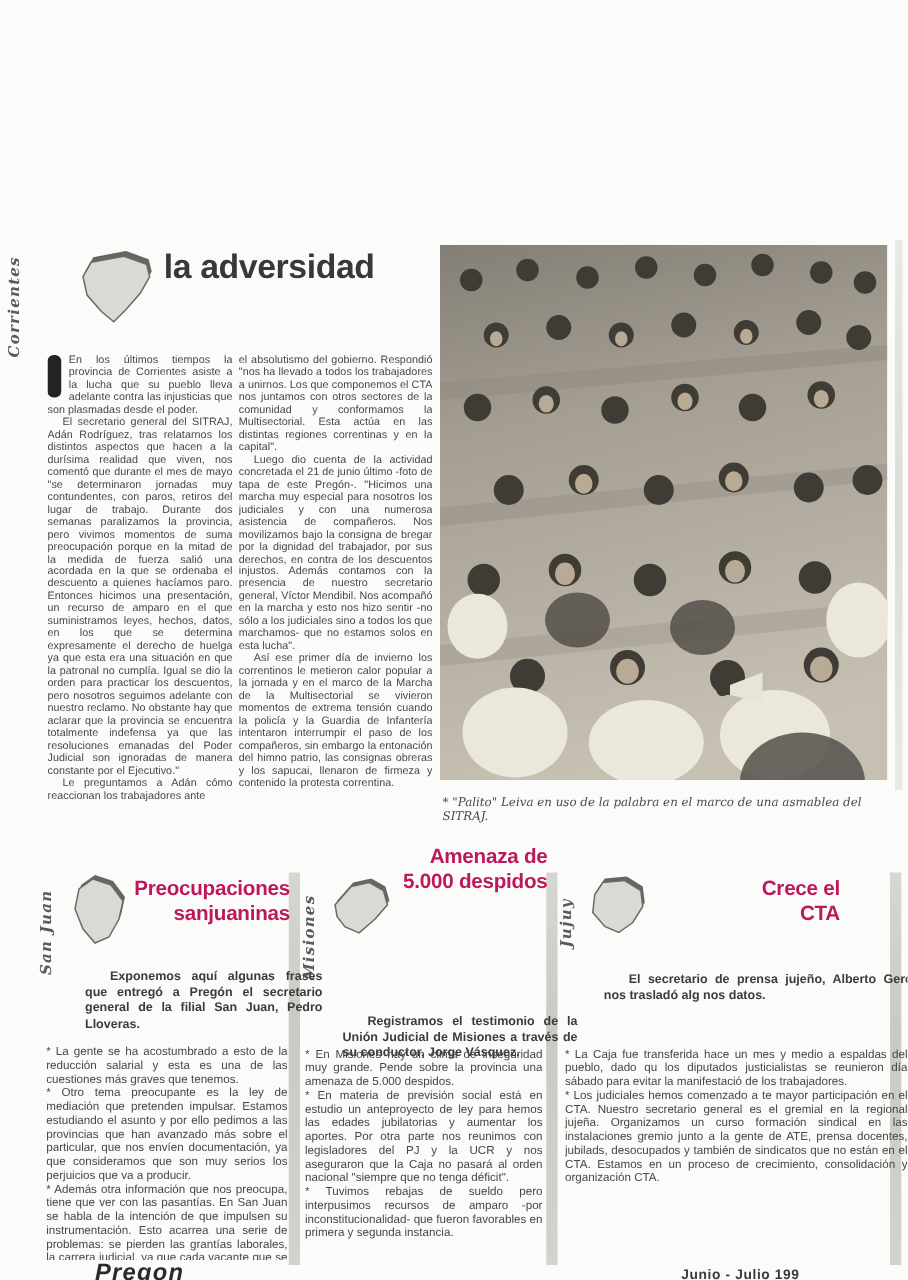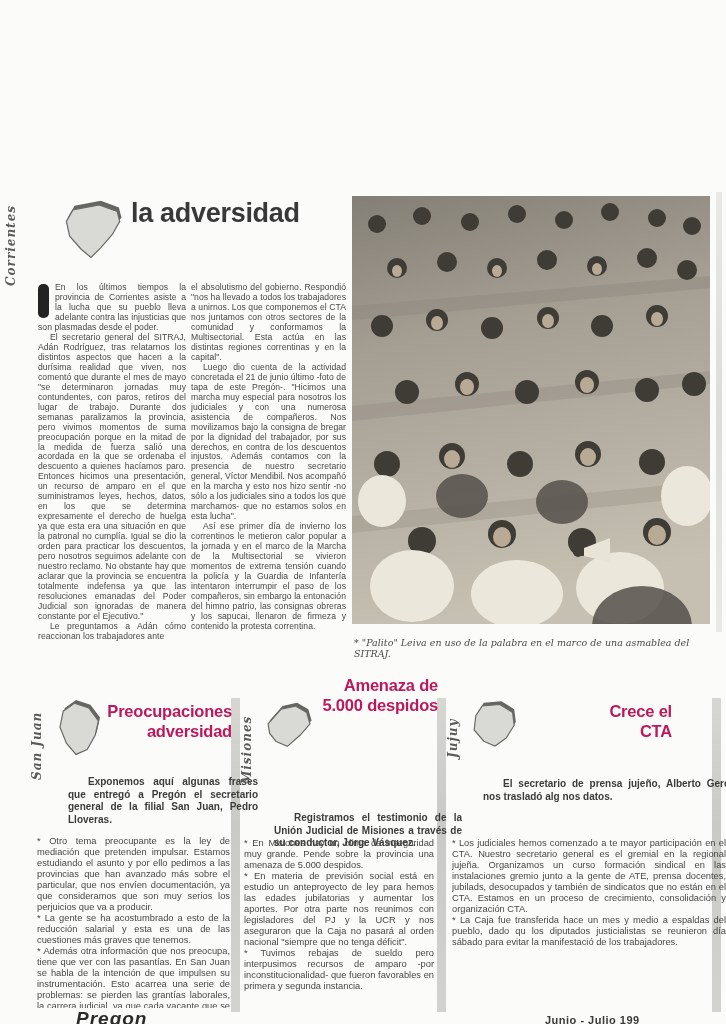--- a/index.html
+++ b/index.html
@@ -230,26 +230,26 @@
 
 <div class="abs region-label" style="left:30px;top:698px;height:82px;">San Juan</div>
 <div class="abs" style="left:52px;top:698px;">
   <svg width="56" height="60" viewBox="0 0 70 74">
     <path d="M28 4 L46 10 L58 26 L54 44 L44 62 L30 68 L18 54 L10 34 L14 14 Z" fill="#4a4a48" opacity="0.85" transform="translate(2,-2)"></path>
     <path d="M28 6 L46 12 L58 28 L54 46 L44 64 L30 70 L18 56 L10 36 L14 16 Z" fill="#d9d9d6" stroke="#6a6a66" stroke-width="1.5"></path>
   </svg>
 </div>
 <div class="abs sec-title" style="left:104px;top:702px;width:128px;">
   <div>Preocupaciones</div>
-  <div>adversidad</div>
+  <div>sanjuaninas</div>
 </div>
 <div class="abs sec-intro" style="left:40px;top:776px;width:190px;">Exponemos aquí algunas frases que entregó a Pregón el secretario general de la filial San Juan, Pedro Lloveras.</div>
 <div class="abs sec-body" style="left:37px;top:836px;width:193px;height:172px;overflow:hidden;">
+  <p>* La gente se ha acostumbrado a esto de la reducción salarial y esta es una de las cuestiones más graves que tenemos.</p>
   <p>* Otro tema preocupante es la ley de mediación que pretenden impulsar. Estamos estudiando el asunto y por ello pedimos a las provincias que han avanzado más sobre el particular, que nos envíen documentación, ya que consideramos que son muy serios los perjuicios que va a producir.</p>
-  <p>* La gente se ha acostumbrado a esto de la reducción salarial y esta es una de las cuestiones más graves que tenemos.</p>
   <p>* Además otra información que nos preocupa, tiene que ver con las pasantías. En San Juan se habla de la intención de que impulsen su instrumentación. Esto acarrea una serie de problemas: se pierden las grantías laborales, la carrera judicial, ya que cada vacante que se produzca la ocupará un pasante, etc. Por ello estamos tratando que no prospere y, entre otras cosas, mantuvimos contactos con los estudiantes de abogacía.</p>
 </div>
 
 <div class="abs region-label" style="left:240px;top:698px;height:86px;">Misiones</div>
 <div class="abs" style="left:260px;top:698px;">
   <svg width="58" height="58" viewBox="0 0 72 72">
     <path d="M10 30 L26 12 L44 8 L58 16 L62 30 L50 44 L34 58 L20 52 L12 42 Z" fill="#4a4a48" opacity="0.85" transform="translate(2,-2)"></path>
     <path d="M10 32 L26 14 L44 10 L58 18 L62 32 L50 46 L34 60 L20 54 L12 44 Z" fill="#d9d9d6" stroke="#6a6a66" stroke-width="1.5"></path>
   </svg>
 </div>
@@ -270,18 +270,18 @@
     <path d="M20 8 L42 6 L58 16 L60 32 L50 48 L36 58 L22 52 L10 38 L12 20 Z" fill="#4a4a48" opacity="0.85" transform="translate(2,-2)"></path>
     <path d="M20 10 L42 8 L58 18 L60 34 L50 50 L36 60 L22 54 L10 40 L12 22 Z" fill="#d9d9d6" stroke="#6a6a66" stroke-width="1.5"></path>
   </svg>
 </div>
 <div class="abs sec-title" style="left:552px;top:702px;width:120px;">
   <div>Crece el</div>
   <div>CTA</div>
 </div>
 <div class="abs sec-intro" style="left:455px;top:778px;width:271px;overflow:hidden;">El secretario de prensa jujeño, Alberto Gerónimo nos trasladó alg nos datos.</div>
 <div class="abs sec-body" style="left:452px;top:838px;width:274px;height:172px;overflow:hidden;">
+  <p>* La Caja fue transferida hace un mes y medio a espaldas del pueblo, dado qu los diputados justicialistas se reunieron día sábado para evitar la manifestació de los trabajadores.</p>
   <p>* Los judiciales hemos comenzado a te mayor participación en el CTA. Nuestro secretario general es el gremial en la regional jujeña. Organizamos un curso formación sindical en las instalaciones gremio junto a la gente de ATE, prensa docentes, jubilads, desocupados y también de sindicatos que no están en el CTA. Estamos en un proceso de crecimiento, consolidación y organización CTA.</p>
-  <p>* La Caja fue transferida hace un mes y medio a espaldas del pueblo, dado qu los diputados justicialistas se reunieron día sábado para evitar la manifestació de los trabajadores.</p>
 </div>
 
 <div class="abs logo-pregon" style="left:76px;top:1008px;">Pregon</div>
 <div class="abs footer-issue" style="left:545px;top:1014px;">Junio - Julio 199</div>
 
 </body></html>

